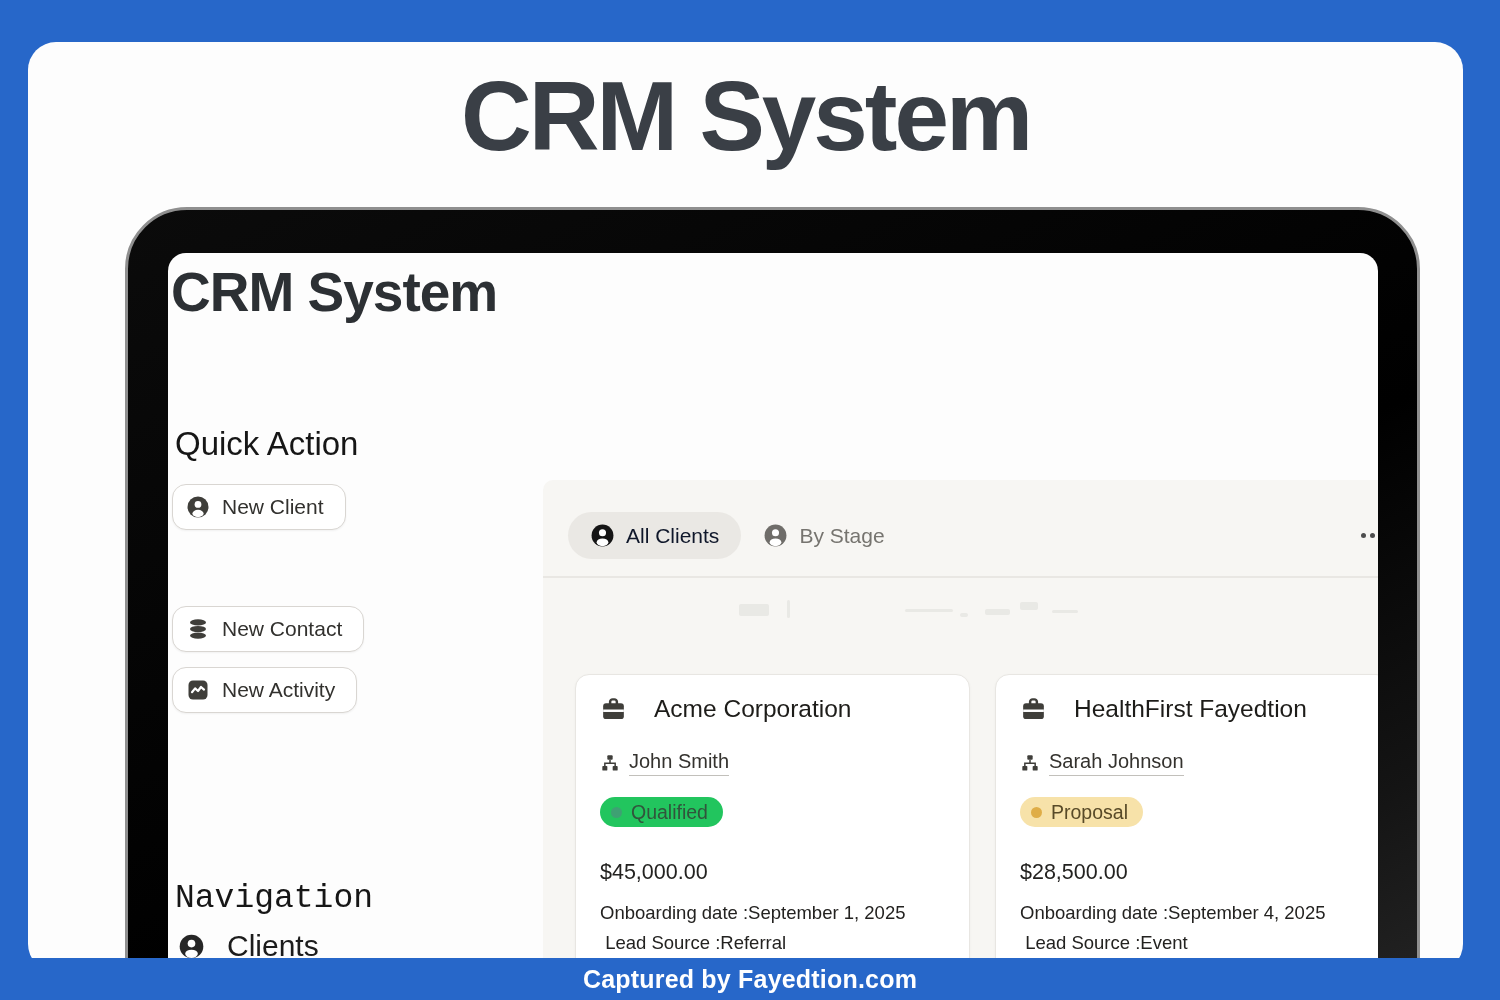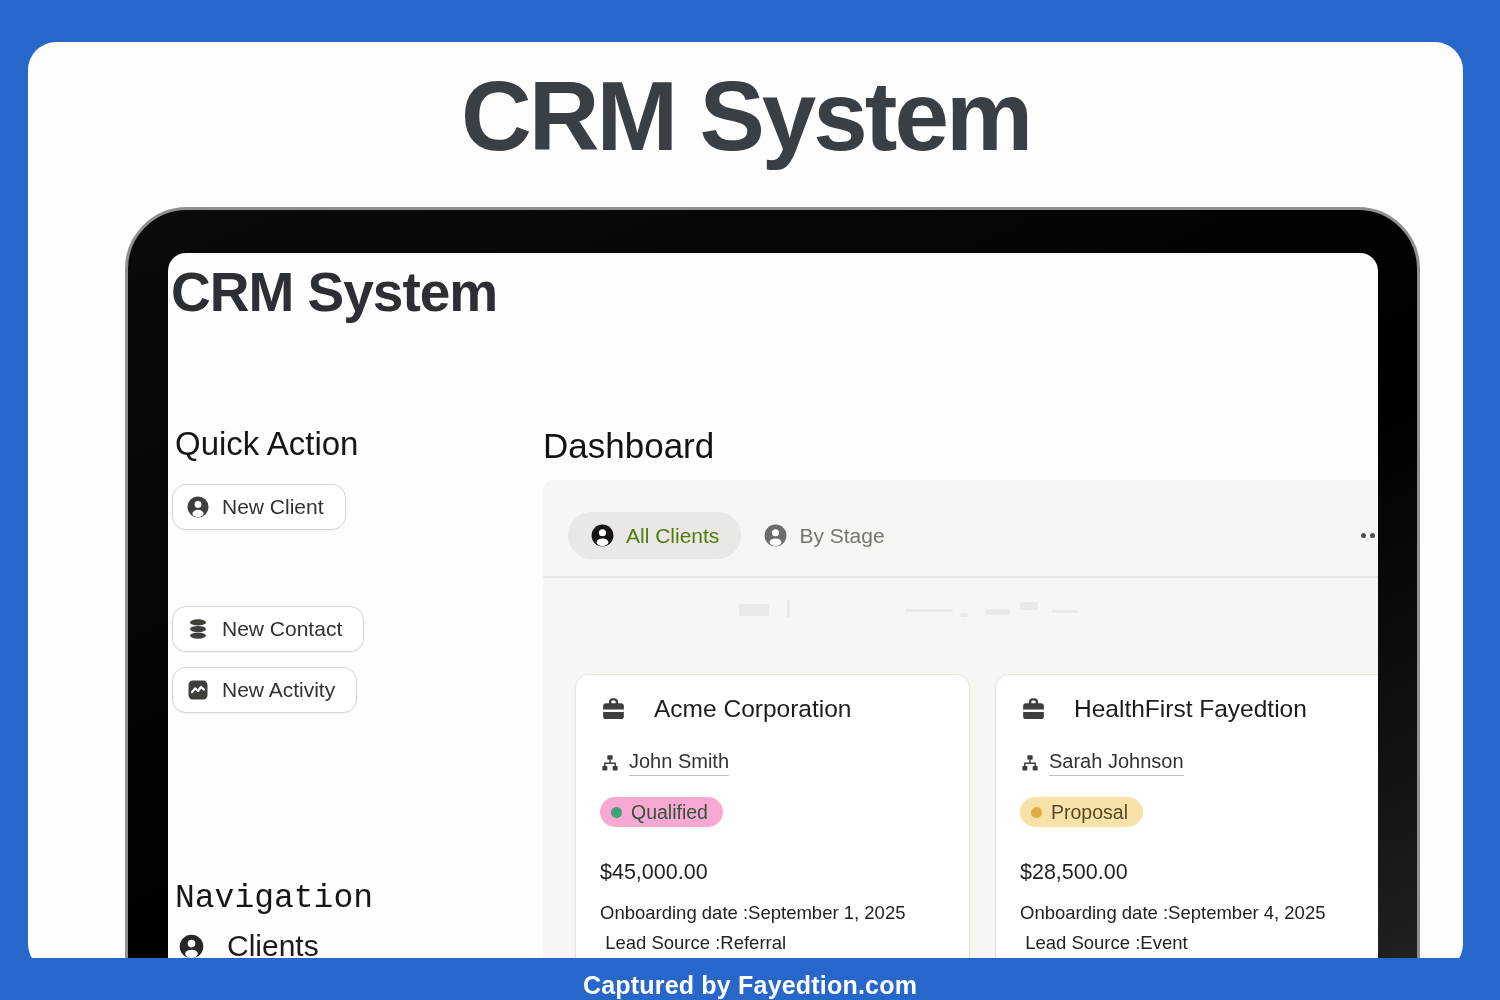--- a/index.html
+++ b/index.html
@@ -43,21 +43,21 @@
 
   .panel { position:absolute; left:375px; top:227px; width:860px; height:600px;
            background:#f7f6f3; border-radius:10px 0 0 0; }
 
   .tabs { position:absolute; left:25px; top:32px; display:flex; align-items:center; }
   .tab { display:inline-flex; align-items:center; gap:11px; height:47px; padding:0 22px;
          border-radius:24px; cursor:pointer; }
   .tab svg { width:25px; height:25px; }
   .tab-active { background:#eae8e4; }
   .tab-active svg { color:#151515; }
-  .tab-active .lbl { font-size:21px; font-weight:500; color:#4d7c0f; }
+  .tab-active .lbl { font-size:21px; font-weight:500; color:#0f172a; }
   .tab-inactive { margin-left:0; }
   .tab-inactive svg { color:#6f6d69; }
   .tab-inactive .lbl { font-size:21px; font-weight:400; color:#76746f; }
 
   .more-dots { position:absolute; left:818px; top:53px; display:flex; gap:4px; cursor:pointer; }
   .more-dots span { width:5px; height:5px; border-radius:50%; background:#4d4d4d; }
 
   .tab-divider { position:absolute; left:0; top:96px; width:100%; height:2px; background:#e9e7e3; }
 
   .ghost { position:absolute; background:rgba(120,115,105,.10); border-radius:2px; }
@@ -76,21 +76,21 @@
   .badge { margin-top:21px; display:inline-flex; align-items:center; gap:9px; height:30px;
            border-radius:15px; padding:0 15px 0 11px; font-size:19.5px; font-weight:500; }
   .badge .dot { width:11px; height:11px; border-radius:50%; }
   .amount { margin-top:33px; font-size:21.5px; color:#232220; }
   .card-details { margin-top:13px; width:341px; font-size:18.5px; line-height:29.5px;
                   color:#232220; }
   .card-details div { white-space:pre-wrap; }
 
   
   .bottom-bar { position:absolute; left:0; bottom:0; width:100%; height:42px; background:#2767c9;
-                display:flex; align-items:flex-end; justify-content:center; }
+                display:flex; align-items:center; justify-content:center; }
   .bottom-bar .lbl { color:#fff; font-size:25px; font-weight:700; letter-spacing:.2px; }
 </style>
 </head>
 <body>
 
 <svg width="0" height="0" style="position:absolute">
   <defs>
     <g id="i-person">
         <circle cx="12" cy="12" r="10.5" fill="currentColor"></circle>
         <circle cx="12" cy="9.4" r="3.4" fill="#fff"></circle>
@@ -157,21 +157,20 @@
       </div>
 
       <div class="section-title nav-title">Navigation</div>
       <div class="nav-item">
         <svg viewBox="0 0 24 24">
             <use href="#i-person"></use>
           </svg>
         <span class="lbl">Clients</span>
       </div>
 
-      <div class="main-title">Dashboard</div>
 
       <div class="panel">
 
         <div class="tabs">
           <div class="tab tab-active">
             <svg viewBox="0 0 24 24">
                 <use href="#i-person"></use>
               </svg>
             <span class="lbl">All Clients</span>
           </div>
@@ -208,21 +207,21 @@
                   <use href="#i-case"></use>
                 </svg>
               <span class="company">Acme Corporation</span>
             </div>
             <div class="contact-row">
               <svg viewBox="0 0 24 24">
                   <use href="#i-org"></use>
                 </svg>
               <span class="person">John Smith</span>
             </div>
-            <div class="badge" style="background:#f9a8d4;color:#31543c">
+            <div class="badge" style="background:#22c55e;color:#31543c">
               <span class="dot" style="background:#3ea173"></span>
               <span>Qualified</span>
             </div>
             <div class="amount">$45,000.00</div>
             <div class="card-details">
               <div>Onboarding date :September 1, 2025</div>
               <div> Lead Source :Referral</div>
               <div>Last Touch date :September 10, 2025 12:00 AM</div>
             </div>
           </div>

